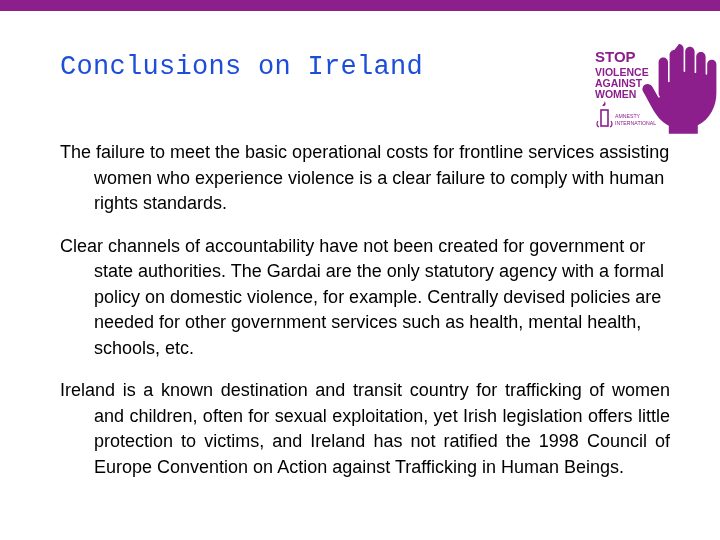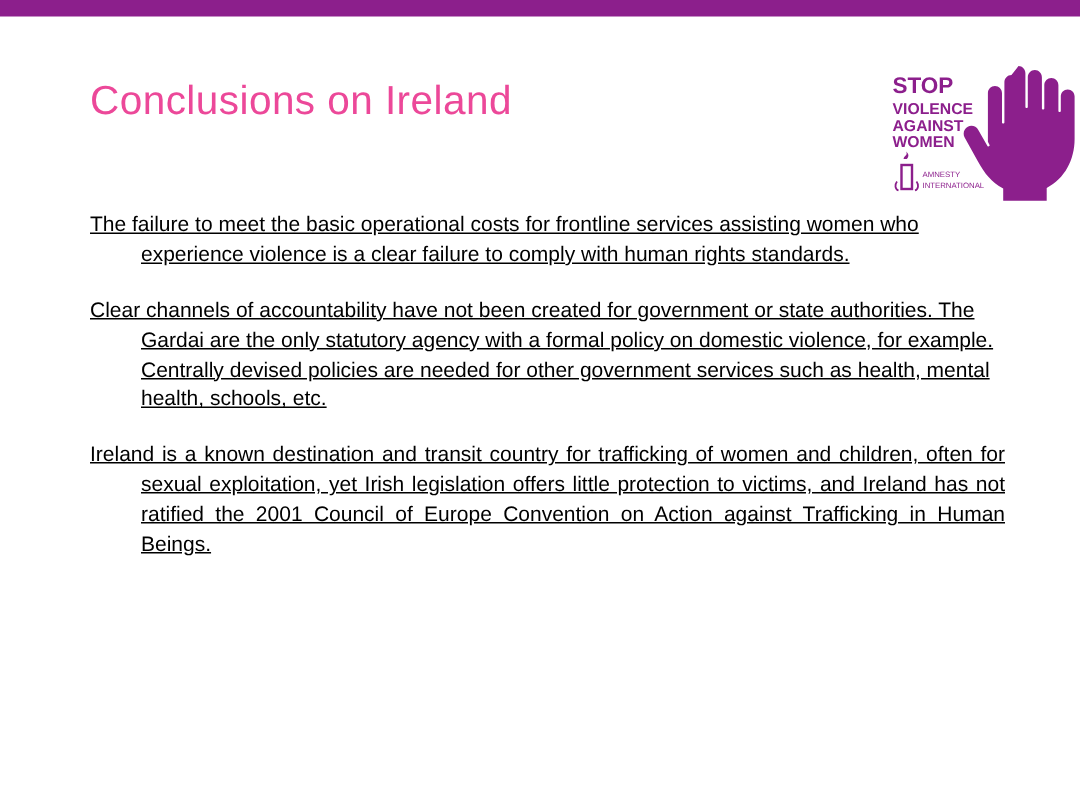--- a/index.html
+++ b/index.html
@@ -27,43 +27,43 @@
     width: 720px;
     height: 11px;
     background: #8c1f8c;
   }
   .slide-title {
     position: absolute;
     left: 60px;
     top: 52px;
     width: 520px;
     font-size: 27px;
-    color: #ec4899;
+    color: #1d4ed8;
     letter-spacing: 0.3px;
     white-space: nowrap;
+    font-family: Liberation Mono, monospace;
   }
   .logo {
     position: absolute;
     left: 593px;
     top: 26px;
     width: 128px;
     height: 112px;
   }
   .logo svg {
     display: block;
   }
   .body-block {
     position: absolute;
     left: 60px;
     top: 140px;
     width: 610px;
-    font-size: 14px;
+    font-size: 18px;
     color: #000000;
     line-height: 1.42;
-    text-decoration: underline;
   }
   .para {
     margin: 0 0 17px 0;
     text-indent: 0;
   }
   
   .para.hang {
     padding-left: 34px;
     text-indent: -34px;
   }
@@ -105,16 +105,16 @@
       <g fill="#8C1F8C" font-family="Liberation Sans, sans-serif">
         <text x="22" y="92" font-size="5.2">AMNESTY</text>
         <text x="22" y="99" font-size="5.2">INTERNATIONAL</text>
       </g>
     </svg>
   </div>
 
   <div class="body-block">
     <div class="para hang">The failure to meet the basic operational costs for frontline services assisting women who experience violence is a clear failure to comply with human rights standards.</div>
     <div class="para hang">Clear channels of accountability have not been created for government or state authorities. The Gardai are the only statutory agency with a formal policy on domestic violence, for example. Centrally devised policies are needed for other government services such as health, mental health, schools, etc.</div>
-    <div class="para hang justify last">Ireland is a known destination and transit country for trafficking of women and children, often for sexual exploitation, yet Irish legislation offers little protection to victims, and Ireland has not ratified the 2001 Council of Europe Convention on Action against Trafficking in Human Beings.</div>
+    <div class="para hang justify last">Ireland is a known destination and transit country for trafficking of women and children, often for sexual exploitation, yet Irish legislation offers little protection to victims, and Ireland has not ratified the 1998 Council of Europe Convention on Action against Trafficking in Human Beings.</div>
   </div>
 
 </div>
 
 </body></html>

